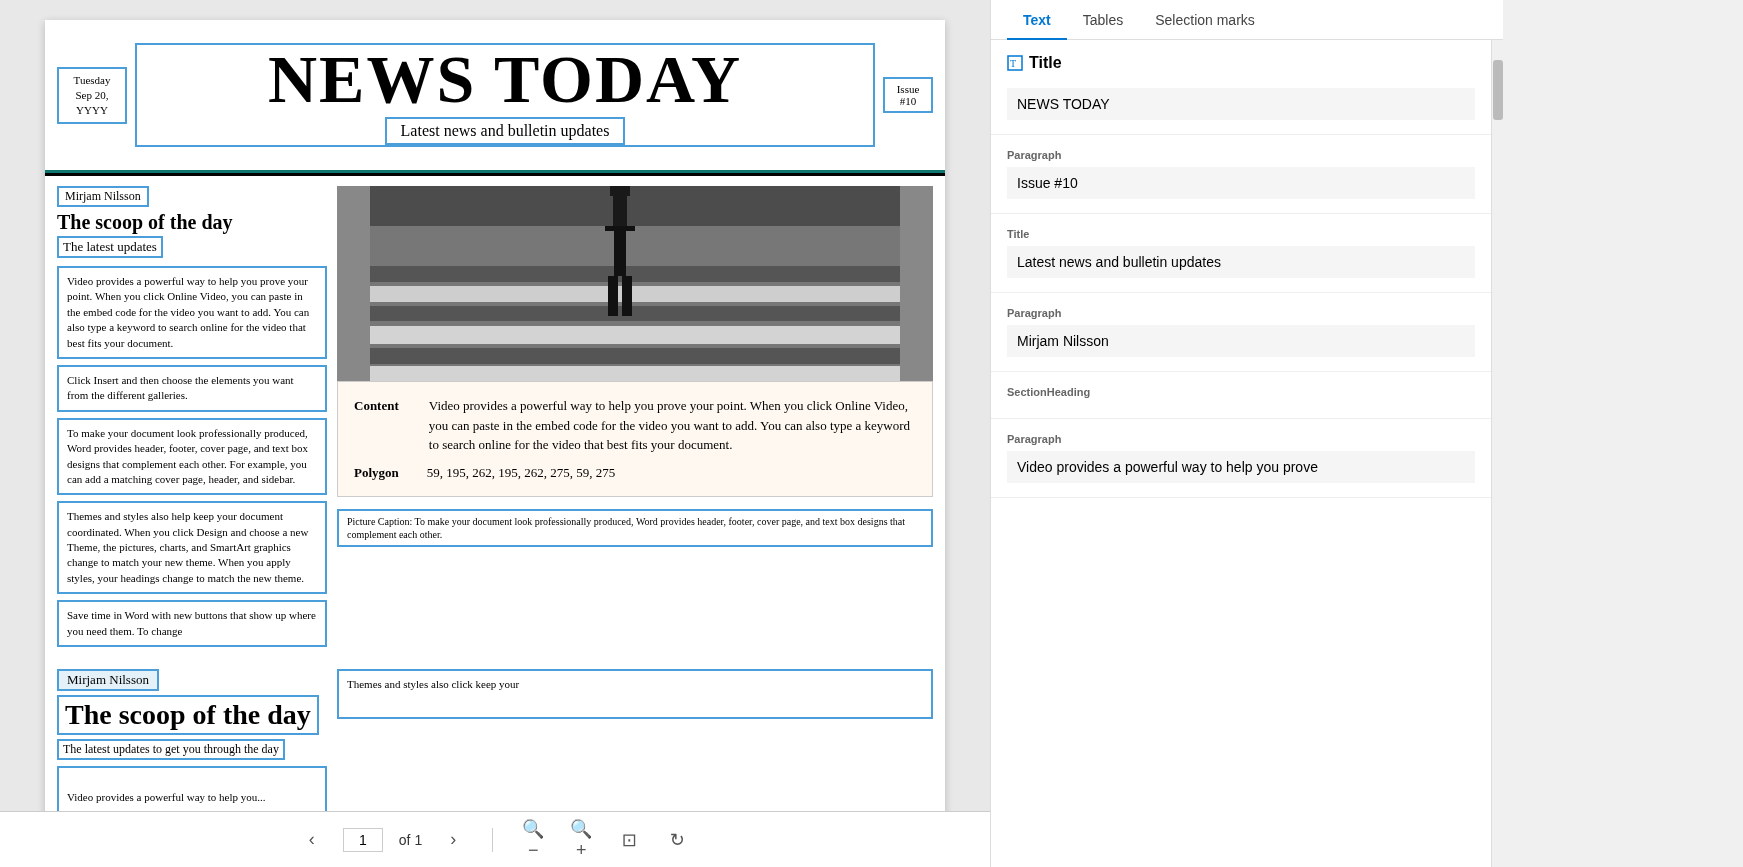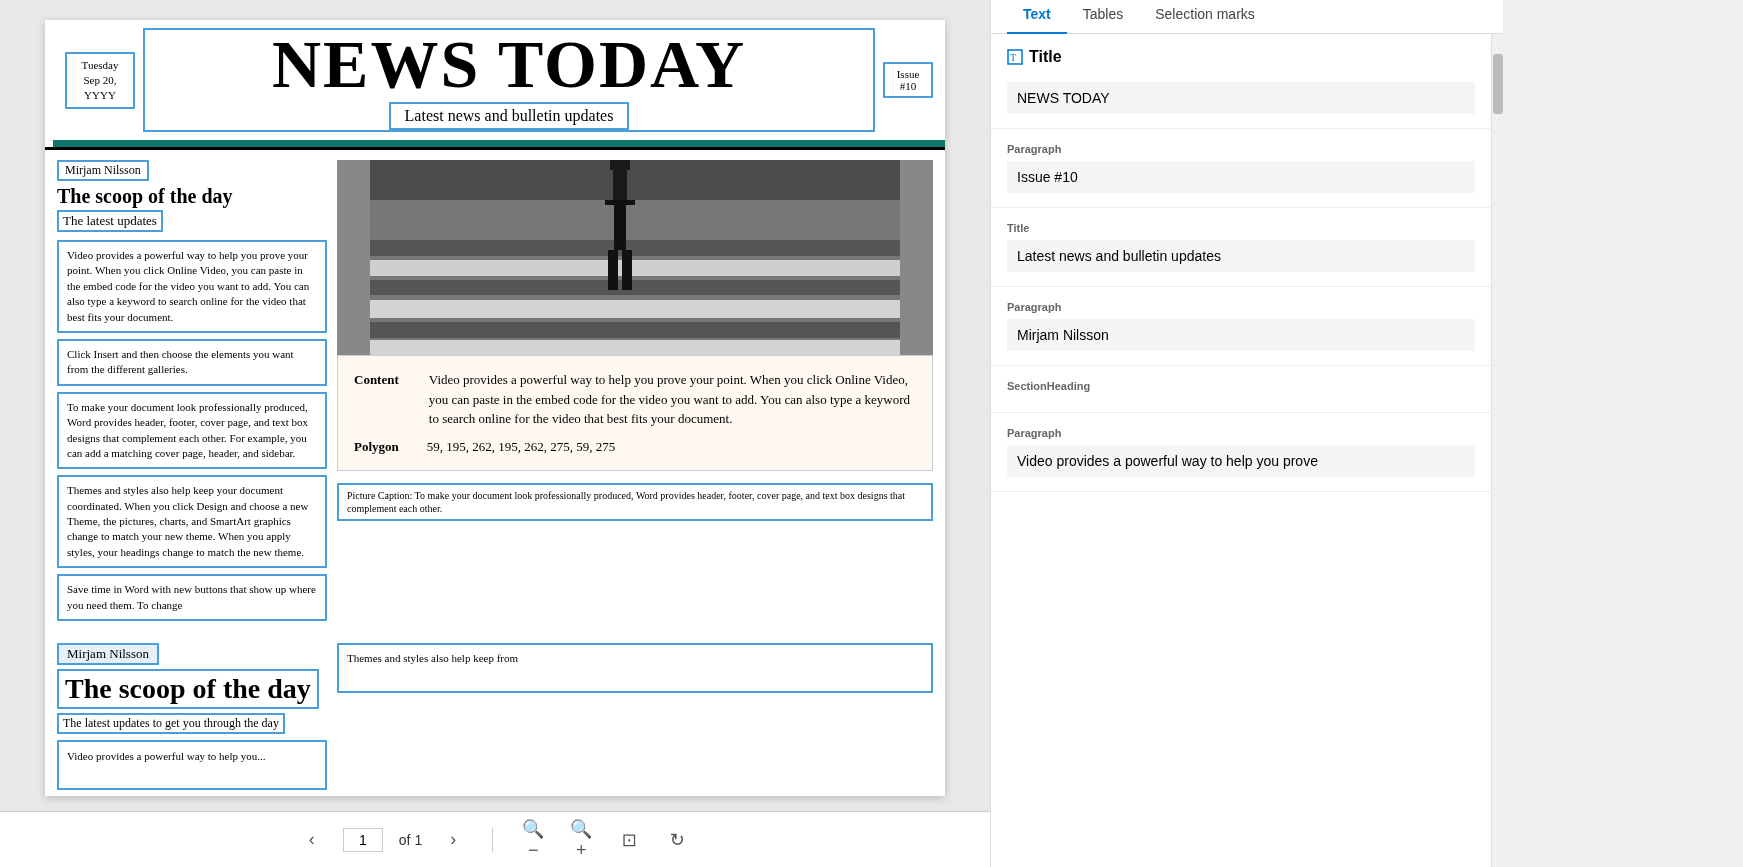--- a/index.html
+++ b/index.html
@@ -28,24 +28,23 @@
       margin: 0 auto;
       padding: 0;
       box-shadow: 0 2px 8px rgba(0,0,0,0.2);
       min-height: 750px;
     }
 
     
     .news-header {
       display: flex;
       align-items: center;
-      border-bottom: 7px solid #0f766e;
-      padding: 8px 12px;
+      border-bottom: 3px solid #0f766e;
+      padding: 23px 12px;
       position: relative;
-      margin-left: 8px;
     }
 
     .news-date-box {
       border: 2px solid #4a9eda;
       padding: 4px 8px;
       font-size: 12px;
       text-align: center;
       font-family: serif;
       min-width: 70px;
       color: #000;
@@ -232,21 +231,21 @@
       border: 2px solid #4a9eda;
       display: inline-block;
       padding: 1px 4px;
       font-size: 12px;
       font-family: serif;
       margin-bottom: 6px;
     }
 
     .text-block-partial {
       border: 2px solid #4a9eda;
-      padding: 7px 8px;
+      padding: 22px 8px;
       font-size: 11px;
       font-family: serif;
       line-height: 1.4;
       color: #000;
       height: 50px;
       overflow: hidden;
     }
 
     .themes-block {
       border: 2px solid #4a9eda;
@@ -328,21 +327,21 @@
     }
 
     #right-tabs {
       display: flex;
       border-bottom: 1px solid #ddd;
       padding: 0 16px;
       background: #fff;
     }
 
     .right-tab {
-      padding: 6px 16px 10px;
+      padding: 12px 16px 10px;
       font-size: 14px;
       cursor: pointer;
       color: #444;
       border-bottom: 2px solid transparent;
       margin-bottom: -1px;
       font-family: 'Segoe UI', Arial, sans-serif;
     }
 
     .right-tab.active {
       color: #0078d4;
@@ -498,21 +497,21 @@
       </div>
 
       <div class="news-bottom">
         <div class="bottom-left">
           <div class="author-tag-blue">Mirjam Nilsson</div><br>
           <div class="section-heading-large">The scoop of the day</div><br>
           <div class="section-subheading-blue">The latest updates to get you through the day</div>
           <div class="text-block-partial">Video provides a powerful way to help you...</div>
         </div>
         <div class="bottom-right">
-          <div class="themes-block">Themes and styles also help keep from</div>
+          <div class="themes-block">Themes and styles also click keep your</div>
         </div>
       </div>
 
     </div>
   </div>
 
   <div id="doc-toolbar">
     <button class="nav-btn">‹</button>
     <input class="page-num-input" type="text" value="1" style="">
     <span class="page-info">of 1</span>

